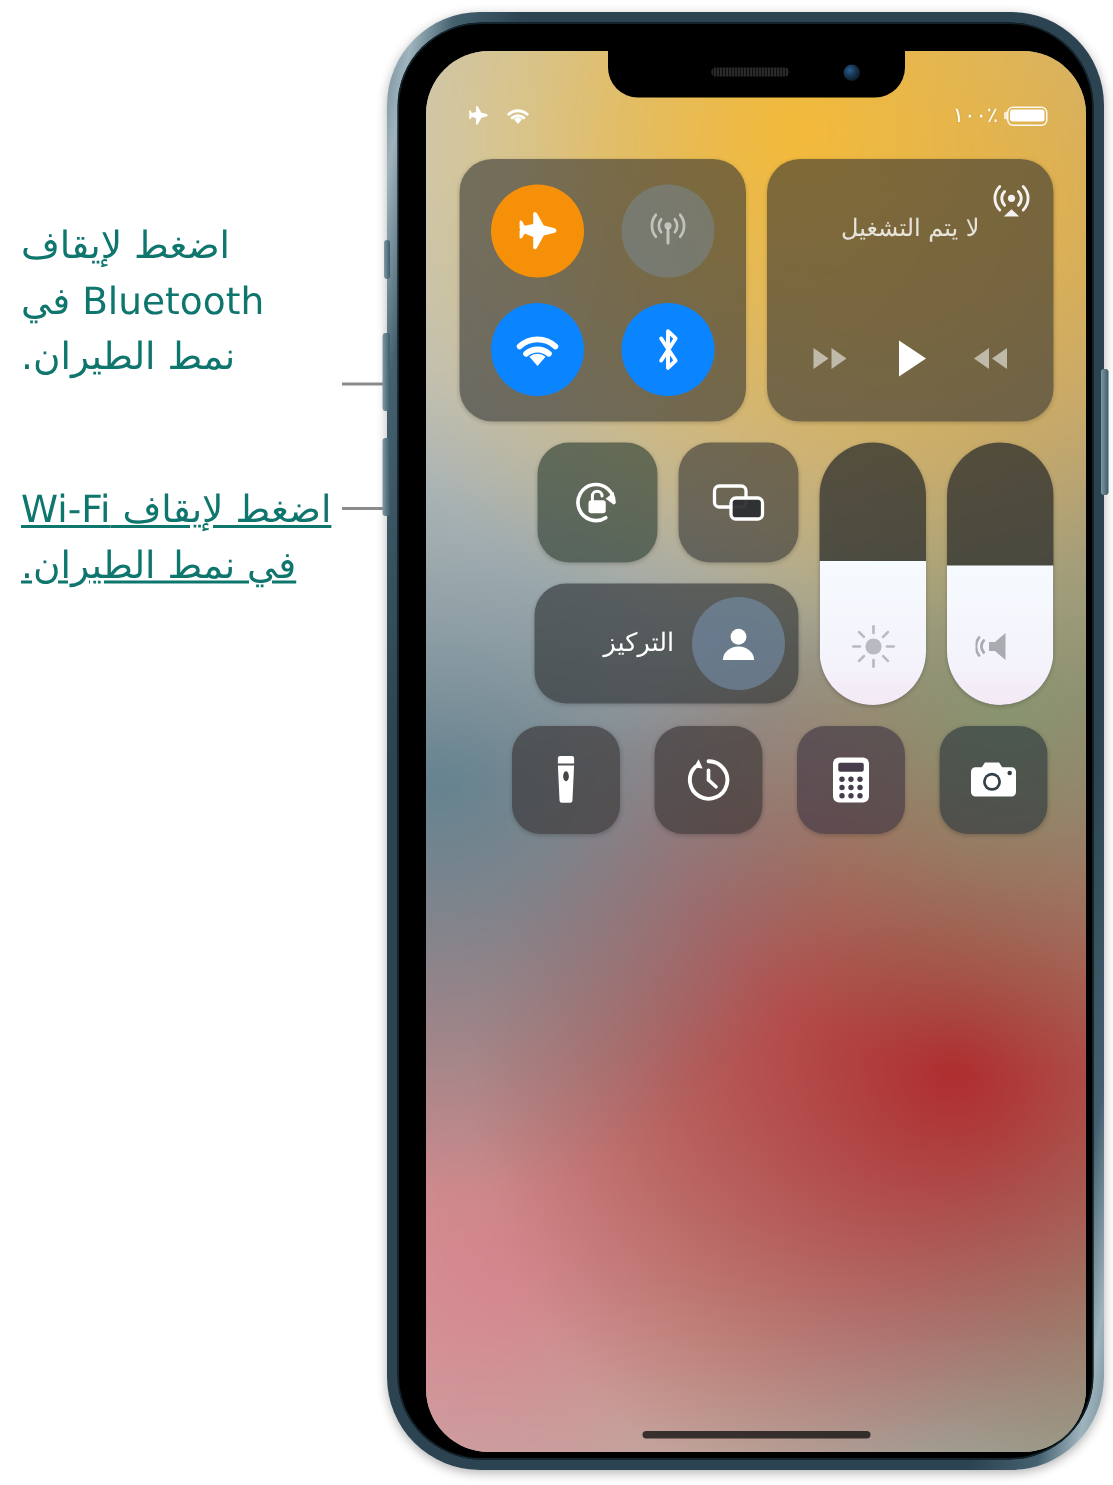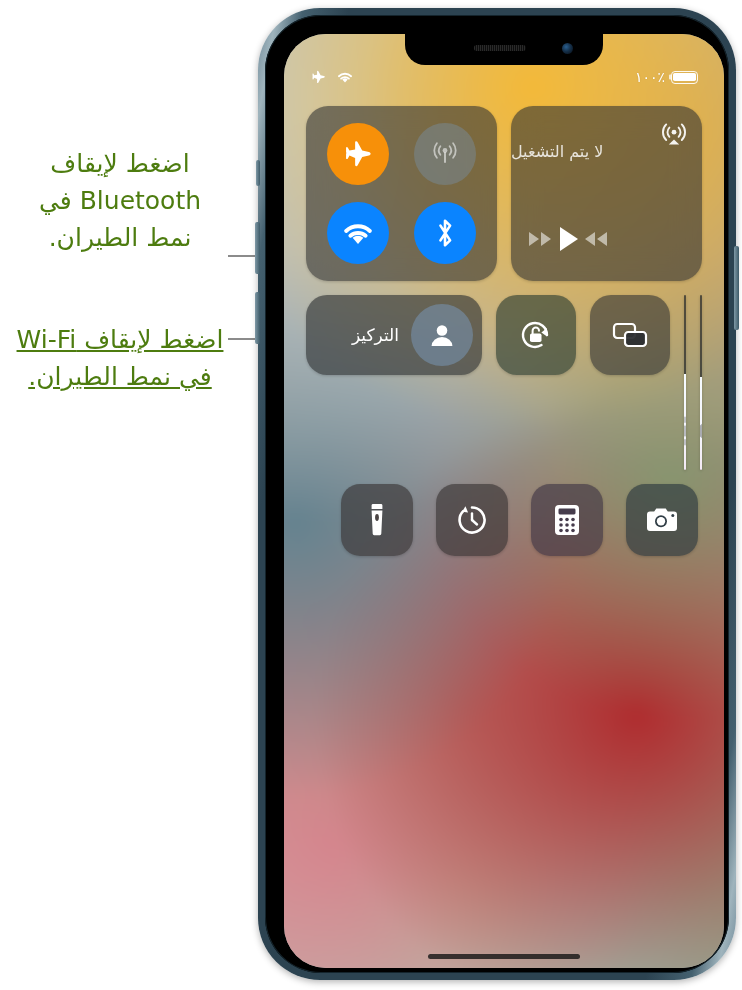--- a/index.html
+++ b/index.html
@@ -11,23 +11,23 @@
     width: 742px;
     height: 990px;
     position: relative;
     overflow: hidden;
     font-family: "Liberation Sans", "DejaVu Sans", sans-serif;
   }
 
   
   .callout {
     position: absolute;
-    text-align: center;
+    text-align: left;
     direction: rtl;
-    color: #4d7c0f;
+    color: #0f766e;
     font-size: 25px;
     line-height: 1.47;
     font-family: "DejaVu Sans", "Liberation Sans", sans-serif;
     white-space: pre-line;
   }
   #callout-bluetooth { left: 14px; top: 146px; width: 212px; }
   #callout-wifi      { left: 14px; top: 322px; width: 212px; text-decoration: underline; }
 
   
   .leader {
@@ -173,21 +173,20 @@
     z-index: 20;
   }
   .cc-row { display: flex; gap: 14px; margin-bottom: 14px; }
 
   .module {
     background: rgba(44,46,48,0.58);
     border-radius: 22px;
     box-shadow: 0 1px 3px rgba(0,0,0,0.18);
     position: relative;
     backdrop-filter: blur(14px);
-    align-items: flex-end;
     -webkit-backdrop-filter: blur(14px);
   }
 
   
   #media-module {
     width: 191px; height: 175px;
     display: flex; flex-direction: column;
   }
   #airplay-icon {
     position: absolute;
@@ -289,21 +288,21 @@
     align-items: center;
     justify-content: center;
     flex: 0 0 auto;
   }
   #focus-label {
     color: #fff;
     font-size: 17px;
     font-family: "DejaVu Sans", sans-serif;
   }
 
-  .right-col { display: flex; gap: 14px; }
+  .right-col { display: flex; flex-direction: column; gap: 14px; }
   .right-top-row { display: flex; gap: 14px; }
 
   
   #home-indicator {
     position: absolute;
     left: 50%; bottom: 9px;
     transform: translateX(-50%);
     width: 152px; height: 5px;
     border-radius: 3px;
     background: rgba(20,20,20,0.80);

